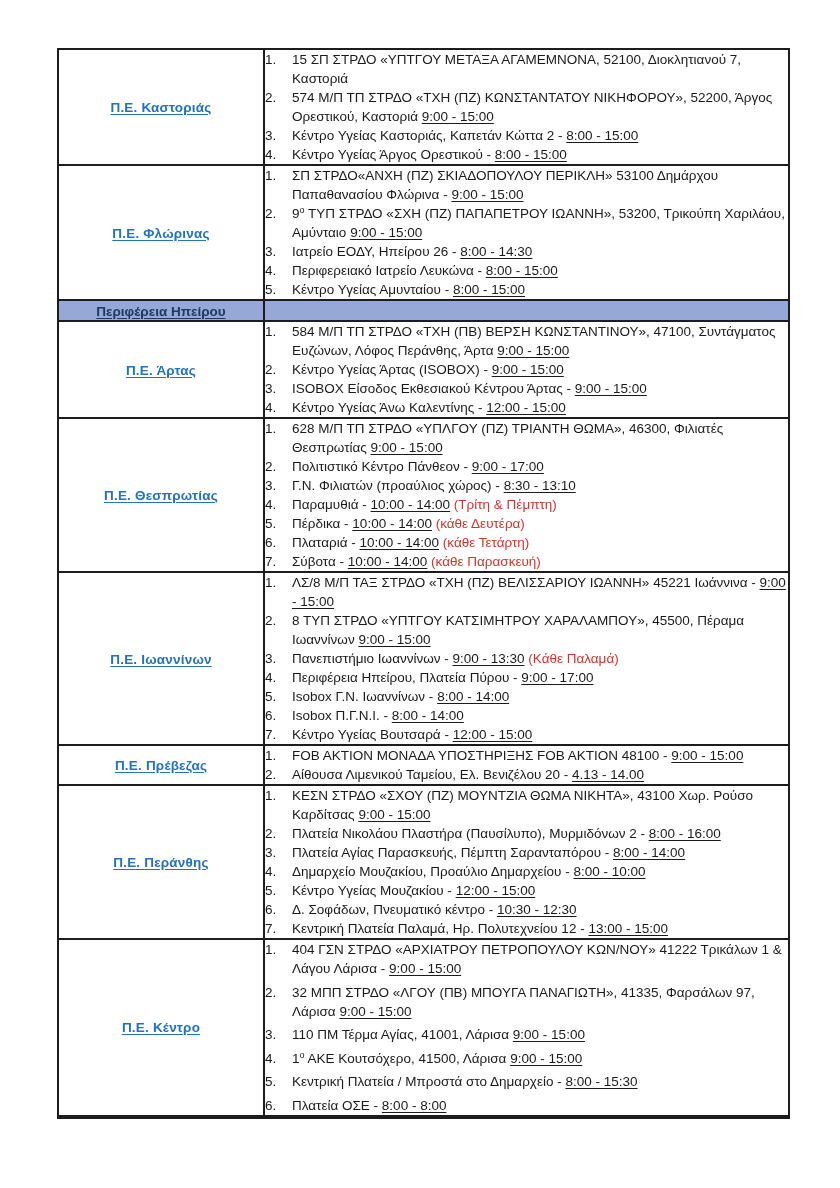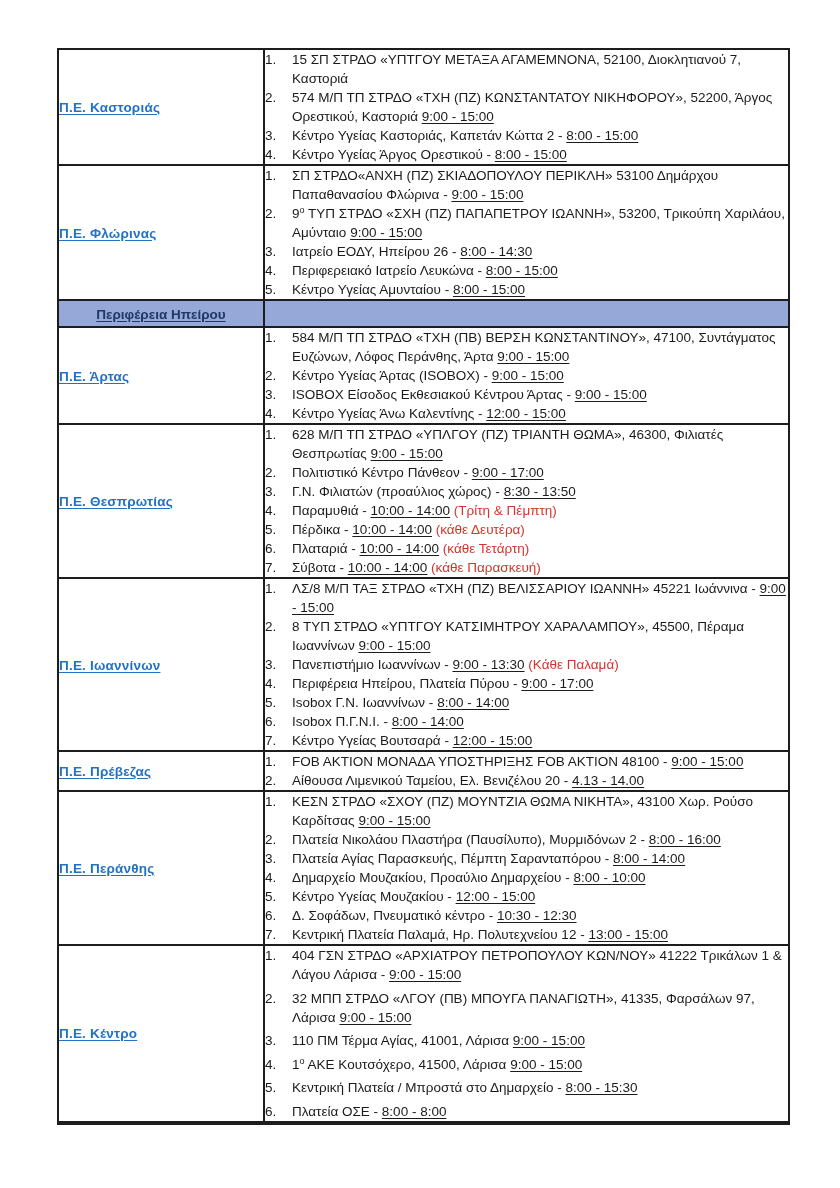--- a/index.html
+++ b/index.html
@@ -33,21 +33,21 @@
     border: 2px solid var(--border-color);
     border-bottom-width: 4px;
   }
   table.schedule td {
     border: 2px solid var(--border-color);
     vertical-align: middle;
     padding: 0;
   }
   col.c-region { width: 206px; }
   td.region-cell {
-    text-align: left;
+    text-align: center;
     vertical-align: middle;
   }
   .region-label {
     color: var(--region-color);
     font-weight: 700;
     font-size: 13.5px;
     text-decoration: underline;
     text-underline-offset: 2px;
     letter-spacing: 0.2px;
     cursor: pointer;
@@ -74,21 +74,21 @@
     text-underline-offset: 2px;
   }
   .seg-note { color: var(--note-color); }
   .seg-sup {
     font-size: 9px;
     vertical-align: super;
     line-height: 0;
   }
   tr.section-row td {
     background: var(--section-bg);
-    height: 27px;
+    height: 21px;
   }
   td.section-cell { text-align: center; padding: 1px 0; }
   .section-label {
     color: var(--section-text);
     font-weight: 700;
     font-size: 13.5px;
     text-decoration: underline;
     text-underline-offset: 2px;
   }
 </style>
@@ -179,21 +179,21 @@
             <div class="item">
               <span class="num">1.</span>
               <span class="txt"><span class="seg seg-plain">628 Μ/Π ΤΠ ΣΤΡΔΟ «ΥΠΛΓΟΥ (ΠΖ) ΤΡΙΑΝΤΗ ΘΩΜΑ», 46300, Φιλιατές Θεσπρωτίας </span><span class="seg seg-time">9:00 - 15:00</span></span>
             </div>
             <div class="item">
               <span class="num">2.</span>
               <span class="txt"><span class="seg seg-plain">Πολιτιστικό Κέντρο Πάνθεον - </span><span class="seg seg-time">9:00 - 17:00</span></span>
             </div>
             <div class="item">
               <span class="num">3.</span>
-              <span class="txt"><span class="seg seg-plain">Γ.Ν. Φιλιατών (προαύλιος χώρος) - </span><span class="seg seg-time">8:30 - 13:50</span></span>
+              <span class="txt"><span class="seg seg-plain">Γ.Ν. Φιλιατών (προαύλιος χώρος) - </span><span class="seg seg-time">8:30 - 13:10</span></span>
             </div>
             <div class="item">
               <span class="num">4.</span>
               <span class="txt"><span class="seg seg-plain">Παραμυθιά - </span><span class="seg seg-time">10:00 - 14:00</span><span class="seg seg-note"> (Τρίτη &amp; Πέμπτη)</span></span>
             </div>
             <div class="item">
               <span class="num">5.</span>
               <span class="txt"><span class="seg seg-plain">Πέρδικα - </span><span class="seg seg-time">10:00 - 14:00</span><span class="seg seg-note"> (κάθε Δευτέρα)</span></span>
             </div>
             <div class="item">

